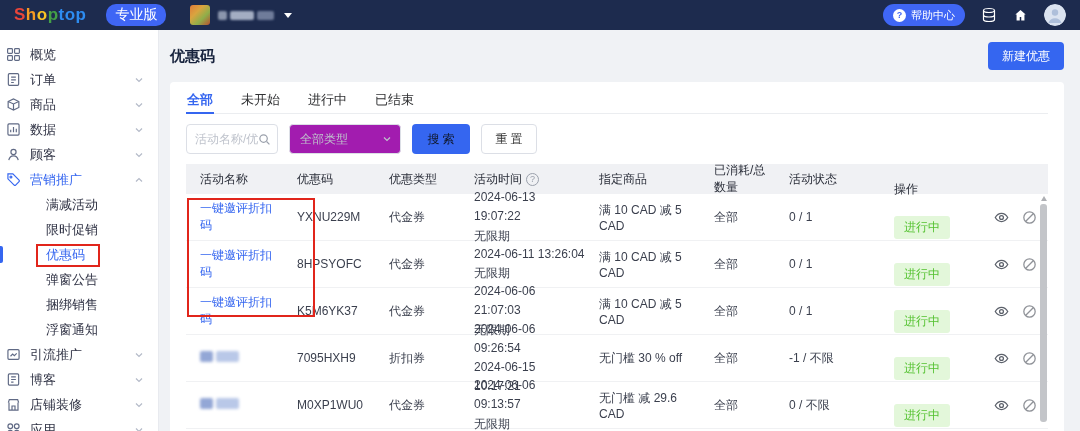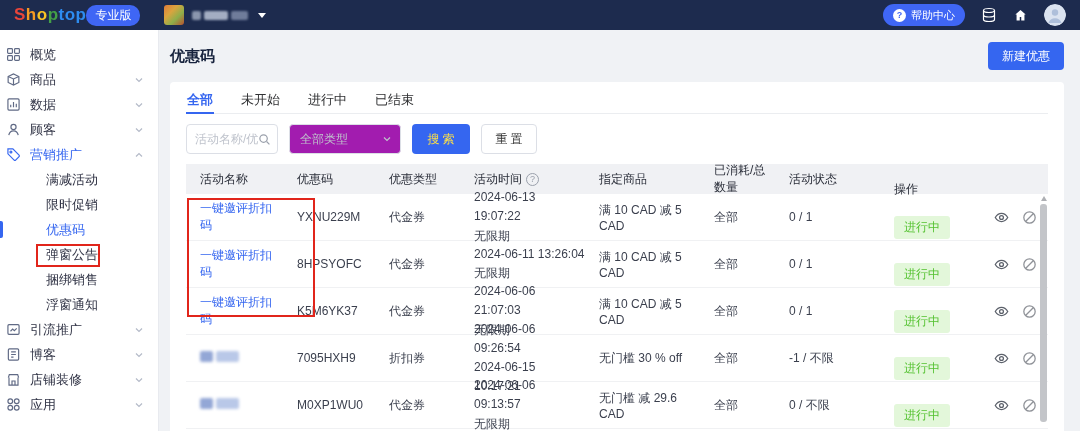--- a/index.html
+++ b/index.html
@@ -9,22 +9,22 @@
     background:#f0f2f5;
     font-family:"Liberation Sans","DejaVu Sans",sans-serif;
     color:#303133;
   }
   svg { display:block; }
 
   
   .topbar { position:absolute; left:0; top:0; width:1080px; height:30px;
     background:#1d2b4e; display:flex; align-items:center; padding:0 14px; z-index:5; }
   .logo { font-size:17px; font-weight:bold; letter-spacing:.5px; display:flex; }
-  .badge-pro { background:#3f66f5; color:#fff; font-size:12px; padding:2px 9px;
-    border-radius:10px; margin-left:0; }
+  .badge-pro { background:#3f66f5; color:#fff; font-size:14px; padding:2px 9px;
+    border-radius:10px; margin-left:20px; }
   .store { display:flex; align-items:center; margin-left:24px; cursor:pointer; }
   .store-avatar { width:20px; height:20px; border-radius:3px;
     background:linear-gradient(135deg,#e07b39 0%,#d9a43f 35%,#8fae4a 65%,#b8502f 100%); }
   .store-name-blur { display:flex; gap:3px; margin-left:8px; filter:blur(1.3px); }
   .store-name-blur i { display:block; height:9px; border-radius:2px; }
   .store-name-blur i:nth-child(1){ width:9px;  background:#8b96ad; }
   .store-name-blur i:nth-child(2){ width:24px; background:#a3adc2; }
   .store-name-blur i:nth-child(3){ width:17px; background:#6f7c9a; }
   .store-caret { margin-left:10px; width:0; height:0; border-left:4px solid transparent;
     border-right:4px solid transparent; border-top:5px solid #fff; }
@@ -71,21 +71,21 @@
 
   .filters { margin-top:10px; display:flex; align-items:center; gap:11px; height:30px; }
   .search-box { width:92px; height:30px; border:1px solid #dcdfe6; border-radius:4px;
     display:flex; align-items:center; padding:0 6px 0 8px; background:#fff; }
   .search-box input { border:none; outline:none; width:100%; font-size:12px; color:#333;
     font-family:inherit; min-width:0; }
   .search-box input::placeholder { color:#bfc3cc; }
   .select-box { width:112px; height:30px; border:1px solid #dcdfe6; border-radius:4px;
     display:flex; align-items:center; justify-content:space-between; padding:0 8px 0 10px;
     font-size:12px; color:#bfc3cc; background:#a21caf; cursor:pointer; }
-  .btn-search { background:#3566f0; color:#fde047; border:none; border-radius:4px; height:30px;
+  .btn-search { background:#3566f0; color:#0f172a; border:none; border-radius:4px; height:30px;
     width:58px; font-size:12px; letter-spacing:3px; padding-left:3px; cursor:pointer; }
   .btn-reset { background:#fff; color:#333; border:1px solid #dcdfe6; border-radius:4px;
     height:30px; width:56px; font-size:12px; letter-spacing:3px; padding-left:3px; cursor:pointer; }
 
   
   .table { margin-top:10px; }
   .thead { display:flex; align-items:center; height:30px; background:#f0f1f4;
     font-size:12px; color:#2b2f3a; }
   .th { display:flex; align-items:center; padding-left:14px; }
   .trow { display:flex; align-items:center; height:47px; border-bottom:1px solid #f0f1f3;
@@ -195,20 +195,35 @@
           <rect x="1.5" y="1.5" width="4.5" height="4.5" rx=".8"></rect>
           <rect x="8" y="1.5" width="4.5" height="4.5" rx=".8"></rect>
           <rect x="1.5" y="8" width="4.5" height="4.5" rx=".8"></rect>
           <rect x="8" y="8" width="4.5" height="4.5" rx=".8"></rect>
         </svg>
       </span>
       <span class="s-label">概览</span>
 
     </div>
 
+    <div class="side-item">
+
+      <span class="s-icon">
+        <svg viewBox="0 0 14 14" fill="none" stroke="currentColor" stroke-width="1.1">
+          <rect x="2.2" y="1.5" width="9.6" height="11" rx="1"></rect>
+          <path d="M4.8 4.8h4.4M4.8 7.3h4.4M4.8 9.8h2.5"></path>
+        </svg>
+      </span>
+      <span class="s-label">订单</span>
+      <span class="chev">
+        <svg viewBox="0 0 10 10" fill="none" stroke="currentColor" stroke-width="1.2">
+          <path d="M2 3.5l3 3 3-3"></path>
+        </svg>
+      </span>
+    </div>
 
     <div class="side-item">
 
       <span class="s-icon">
         <svg viewBox="0 0 14 14" fill="none" stroke="currentColor" stroke-width="1.1">
           <path d="M2 4.2L7 1.8l5 2.4v5.6L7 12.2 2 9.8z"></path>
           <path d="M2 4.2l5 2.3 5-2.3M7 6.5v5.7"></path>
         </svg>
       </span>
       <span class="s-label">商品</span>

